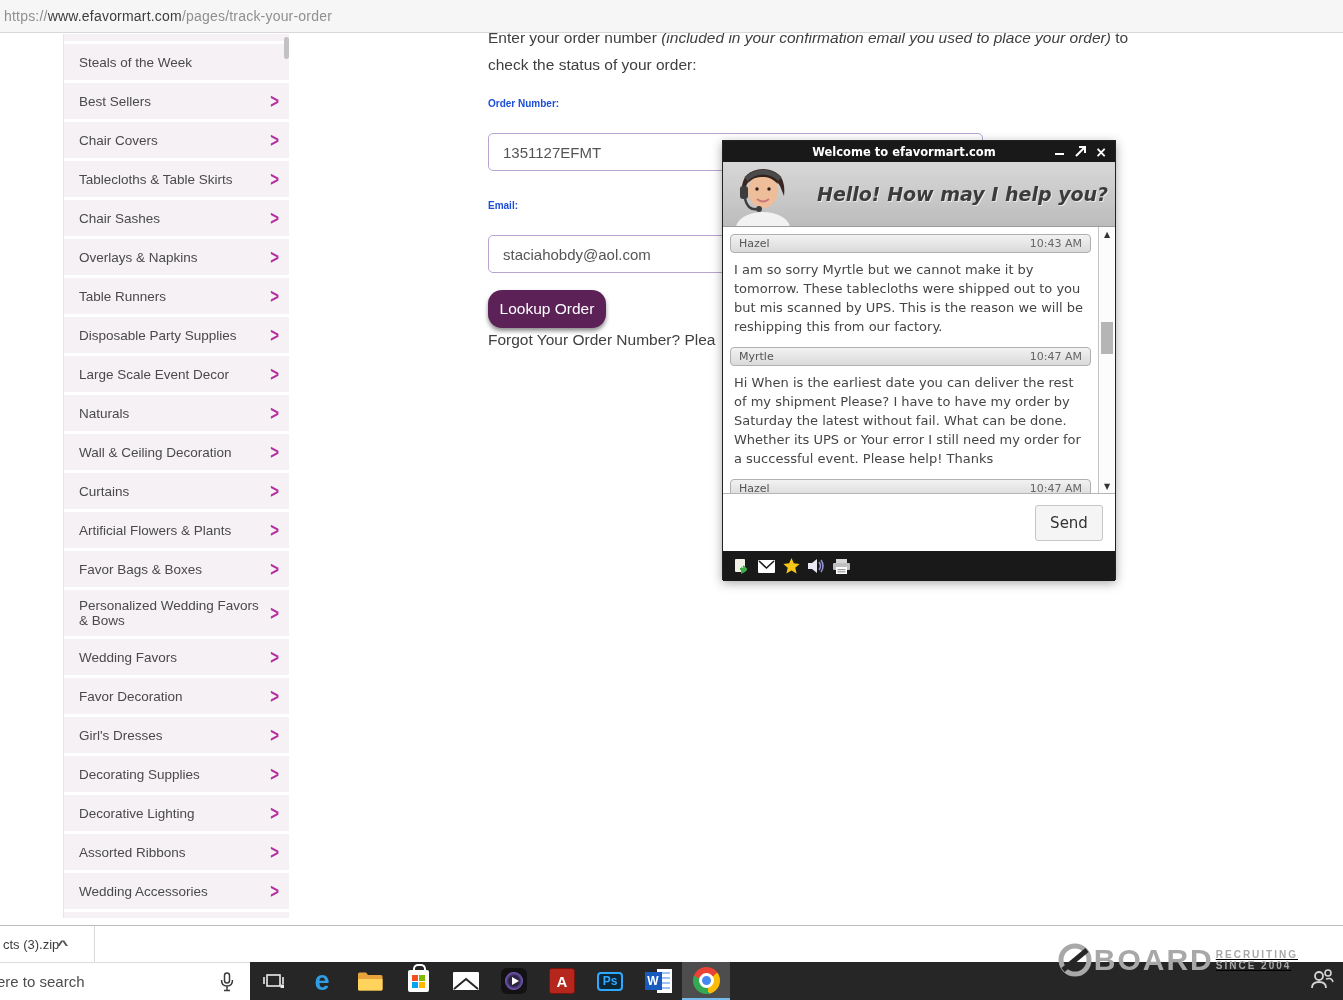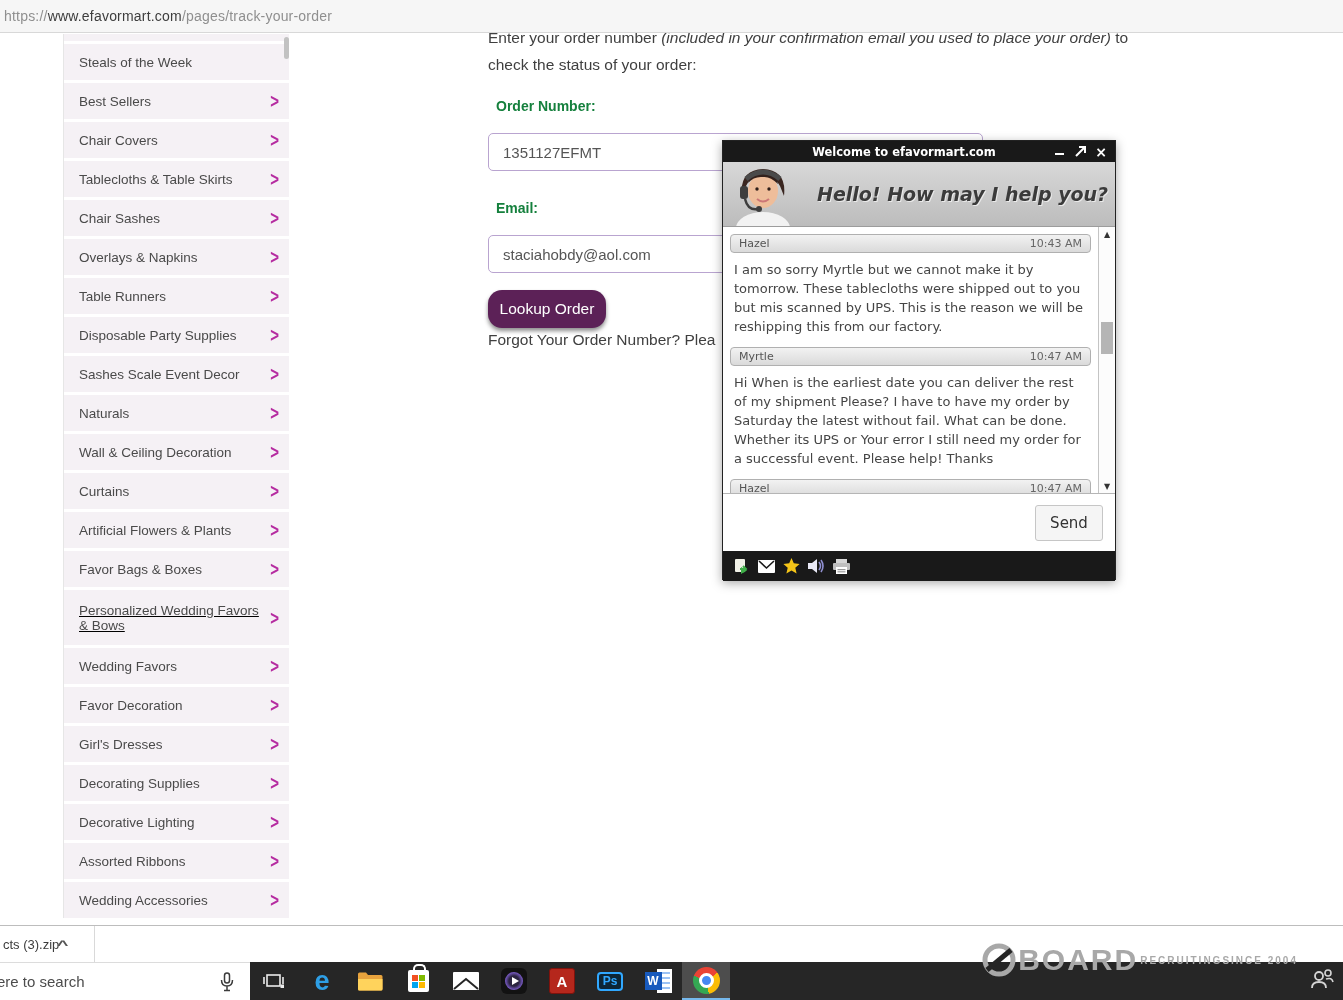--- a/index.html
+++ b/index.html
@@ -12,32 +12,32 @@
     border-bottom:1px solid #d8d8d8; z-index:40; display:flex; align-items:center; padding-left:4px; }
   .urlbar .u-light { color:#8f8f8f; } .urlbar .u-dark { color:#3d3d3d; }
   .urlbar span { font-size:14px; letter-spacing:.2px; }
 
   
   #sidebar { position:absolute; left:63px; top:34px; width:226px; height:884px; overflow:hidden;
     border-left:1px solid #e6e6e6; z-index:1; }
   .side-strip { height:7px; background:#f5f1f5; margin-bottom:3px; }
   .side-item { position:relative; height:36px; margin-bottom:3px; background:#f5f1f5;
     display:flex; align-items:center; padding:0 26px 0 15px; cursor:pointer; }
-  .side-item.two { height:55px;text-decoration:underline; }
+  .side-item.two { height:46px; }
   .side-label { font-size:13.5px; color:#4a4a4a; line-height:15px; }
   .chev { position:absolute; right:10px; top:50%; transform:translateY(-54%) scaleY(1.35);
     color:#b52ba0; font-weight:bold; font-size:15px; }
   .side-thumb { position:absolute; right:0; top:3px; width:5px; height:22px; background:#c2c2c2; border-radius:3px; }
 
   
   #main { position:absolute; left:488px; top:33px; width:700px; height:600px; z-index:2; }
   .intro1 { position:absolute; left:0; top:-4px; width:680px; font-size:15.5px; color:#3f3f3f; }
   .intro1 i { color:#3f3f3f; }
   .intro2 { position:absolute; left:0; top:23px; font-size:15.5px; color:#3f3f3f; }
-  .flabel { position:absolute; left:8px; font-size:14px; font-weight:bold; color:#15803d; }
+  .flabel { position:absolute; left:0; font-size:10px; font-weight:bold; color:#1d4ed8; }
   .finput { position:absolute; left:0; width:495px; height:38px; border:1px solid #b9a4d0; border-radius:5px;
     background:#fff; font-size:15px; color:#555; padding:0 14px; font-family:"Liberation Sans",sans-serif; outline:none; }
   .lookup { position:absolute; left:0; top:257px; width:118px; height:38px; background:#5c2157; color:#fff;
     border:none; border-radius:14px; font-size:15.5px; cursor:pointer; box-shadow:0 3px 4px rgba(0,0,0,.45);
     font-family:"Liberation Sans",sans-serif; }
   .forgot { position:absolute; left:0; top:298px; font-size:15.5px; color:#3f3f3f; white-space:nowrap; }
 
   
   #chat { position:absolute; left:722px; top:140px; width:394px; height:440px; z-index:10;
     background:#fff; border:1px solid #222; box-shadow:0 3px 10px rgba(0,0,0,.35);
@@ -110,21 +110,21 @@
   .word-page i { display:block; height:2px; background:#9cc3f5; margin:3px 2px 0 4px; }
   .word-sq { position:absolute; left:0; top:4px; width:17px; height:18px; background:#185abd; color:#fff;
     font-weight:bold; font-size:12px; display:flex; align-items:center; justify-content:center; }
   .chrome-ic { position:relative; width:27px; height:27px; border-radius:50%;
     background:conic-gradient(from 55deg,#fbbc05 0 115deg,#34a853 115deg 235deg,#ea4335 235deg 360deg); }
   .chrome-ic::before { content:""; position:absolute; inset:6px; background:#4688f1; border:3px solid #fff; border-radius:50%; }
 
   
   .watermark { position:absolute; right:45px; top:943px; display:flex; align-items:center; gap:2px; z-index:30; pointer-events:none; }
   .wm-brand { font-size:30px; font-weight:bold; color:#a8a8a8; letter-spacing:2px; line-height:30px; }
-  .wm-tag { display:flex; flex-direction:row; justify-content:flex-start; }
+  .wm-tag { display:flex; flex-direction:column; justify-content:flex-start;text-decoration:underline; }
   .wm-tag span { font-size:10px; font-weight:bold; color:#a8a8a8; letter-spacing:2px; line-height:11px; }
   .person-ic { position:absolute; right:8px; top:968px; z-index:30; }
 </style>
 </head>
 <body>
 
 <div id="screen">
 
   <div class="urlbar">
     <span><span class="u-light">https://</span><span class="u-dark">www.efavormart.com</span><span class="u-light">/pages/track-your-order</span></span>
@@ -158,21 +158,21 @@
         </div>
         <div class="side-item">
           <span class="side-label">Table Runners</span>
           <span class="chev">&gt;</span>
         </div>
         <div class="side-item">
           <span class="side-label">Disposable Party Supplies</span>
           <span class="chev">&gt;</span>
         </div>
         <div class="side-item">
-          <span class="side-label">Sashes Scale Event Decor</span>
+          <span class="side-label">Large Scale Event Decor</span>
           <span class="chev">&gt;</span>
         </div>
         <div class="side-item">
           <span class="side-label">Naturals</span>
           <span class="chev">&gt;</span>
         </div>
         <div class="side-item">
           <span class="side-label">Wall &amp; Ceiling Decoration</span>
           <span class="chev">&gt;</span>
         </div>

